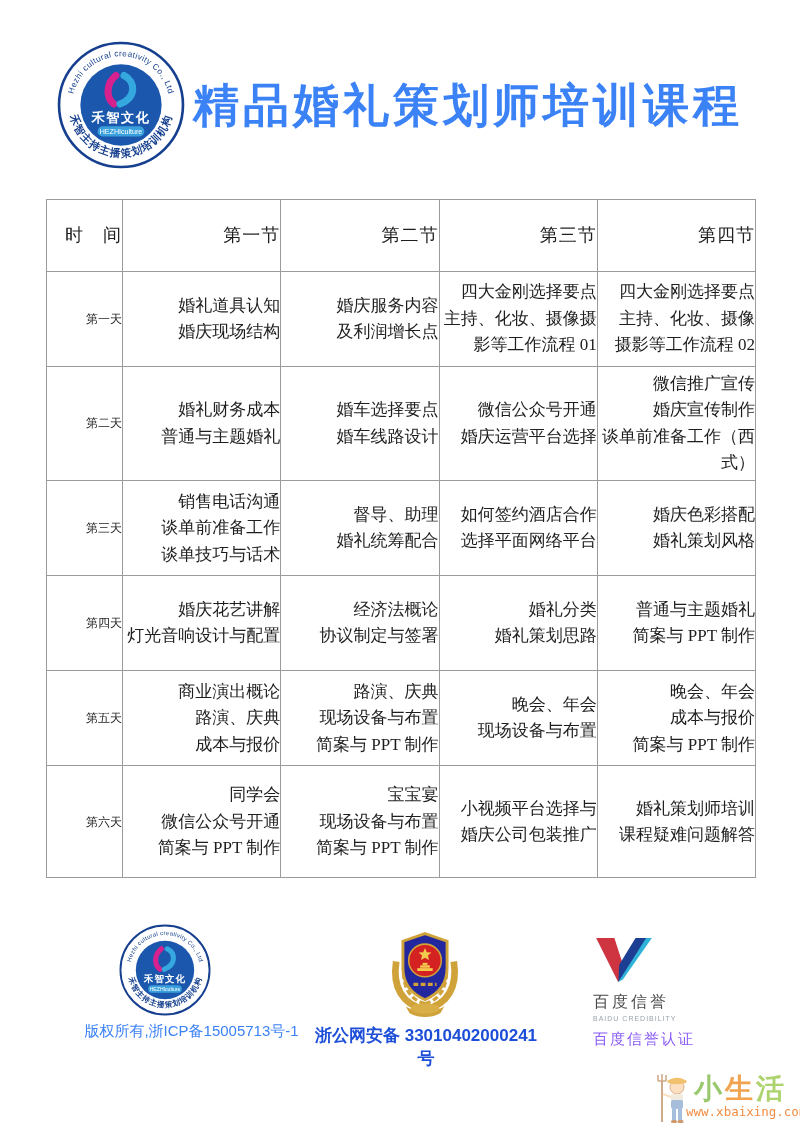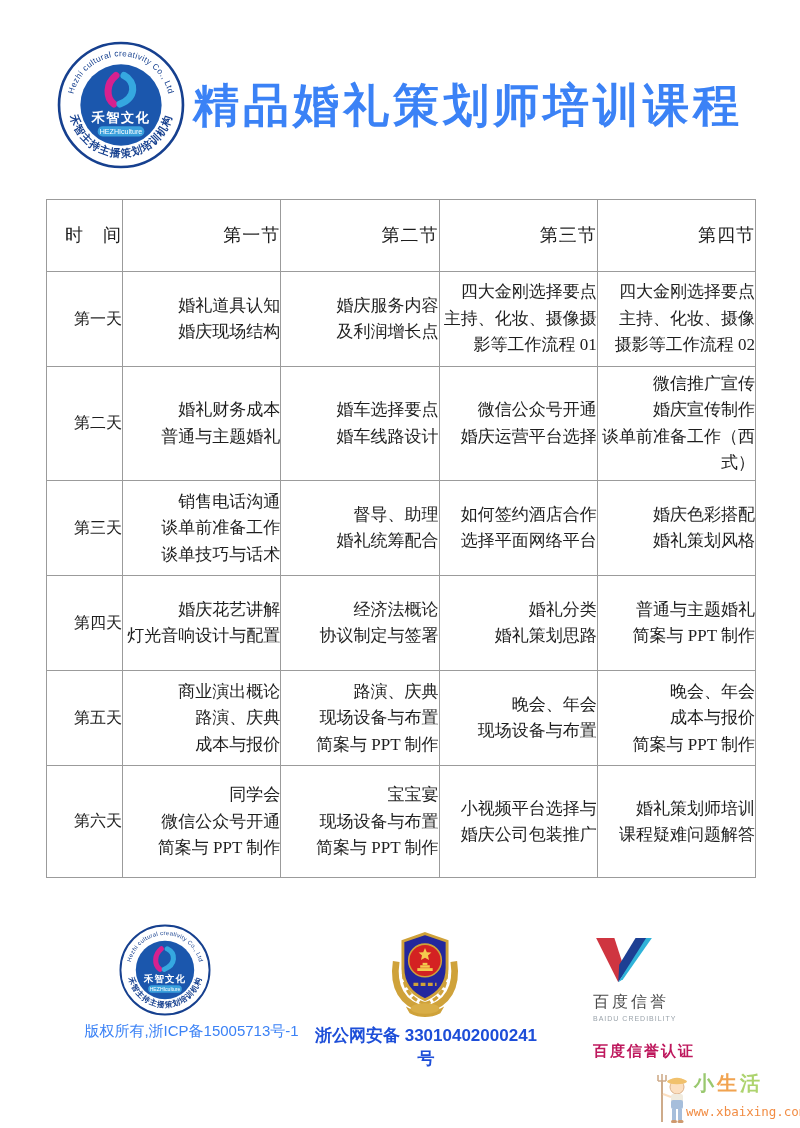--- a/index.html
+++ b/index.html
@@ -19,45 +19,45 @@
   table.schedule{
     position:absolute;left:46px;top:199px;width:710px;
     border-collapse:collapse;table-layout:fixed;
   }
   table.schedule td{
     border:1px solid #9b9b9b;text-align:right;vertical-align:middle;
     font-size:17px;color:#1e1e1e;white-space:pre-line;line-height:1.55;
     padding:4px 0;font-family:"Liberation Serif","DejaVu Serif",serif;
   }
   table.schedule td.head{font-size:18px;letter-spacing:1px;}
-  table.schedule td.day{font-size:16px;}
+  table.schedule td.day{font-size:12px;}
   tr.rh{height:72px;} tr.r1{height:95px;} tr.r2{height:95px;} tr.r3{height:95px;}
   tr.r4{height:95px;} tr.r5{height:95px;} tr.r6{height:112px;}
   
   .footer-logo{position:absolute;left:119px;top:924px;width:92px;height:92px;}
   .copyright{
     position:absolute;left:64px;top:1022px;width:255px;text-align:center;
     font-size:15px;color:#3b82f6;font-family:"Liberation Sans","DejaVu Sans",sans-serif;
   }
   .police-badge{position:absolute;left:377px;top:924px;width:96px;height:94px;}
   .police-text{
     position:absolute;left:312px;top:1024px;width:228px;text-align:center;
     font-size:17px;font-weight:bold;color:#1d4ed8;
     font-family:"Liberation Sans","DejaVu Sans",sans-serif;
   }
   .baidu{position:absolute;left:593px;top:936px;width:126px;text-align:left;
     font-family:"Liberation Sans","DejaVu Sans",sans-serif;}
   .baidu-v{width:62px;height:50px;display:inline-block;}
   .baidu-cn{font-size:16px;color:#4a4a4a;letter-spacing:3px;margin-top:2px;}
   .baidu-en{font-size:7px;color:#9aa3ab;letter-spacing:1px;margin-top:2px;}
-  .baidu-cert{font-size:15px;font-weight:bold;color:#be185d;letter-spacing:2px;margin-top:20px;}
+  .baidu-cert{font-size:15px;font-weight:normal;color:#8b5cf6;letter-spacing:2px;margin-top:8px;}
   
   .watermark{position:absolute;left:652px;top:1068px;width:148px;height:60px;opacity:.9;}
   .wm-cartoon{position:absolute;left:4px;top:4px;width:36px;height:54px;}
-  .wm-text{position:absolute;left:42px;top:2px;font-size:20px;font-weight:bold;
+  .wm-text{position:absolute;left:42px;top:2px;font-size:28px;font-weight:bold;
     font-family:"Liberation Serif","DejaVu Serif",serif;letter-spacing:3px;}
   .wm-c1{color:#8fc360;} .wm-c2{color:#f09a3e;} .wm-c3{color:#a5cf5f;}
   .wm-url{position:absolute;left:34px;top:36px;font-size:12.5px;color:#f08030;
     font-family:"DejaVu Sans Mono","Liberation Mono",monospace;}
   .logo-arc{font-family:"Liberation Sans","DejaVu Sans",sans-serif;}
 </style>
 </head>
 <body>
 
 <svg class="header-logo" viewBox="0 0 126 126">

